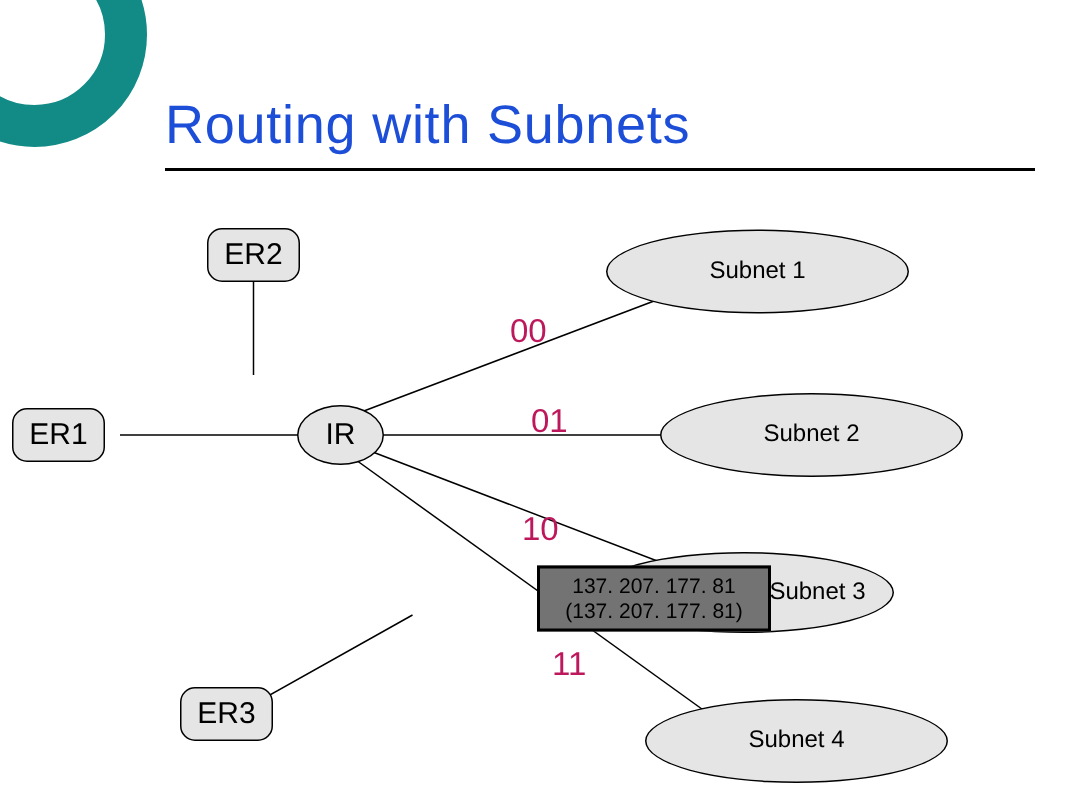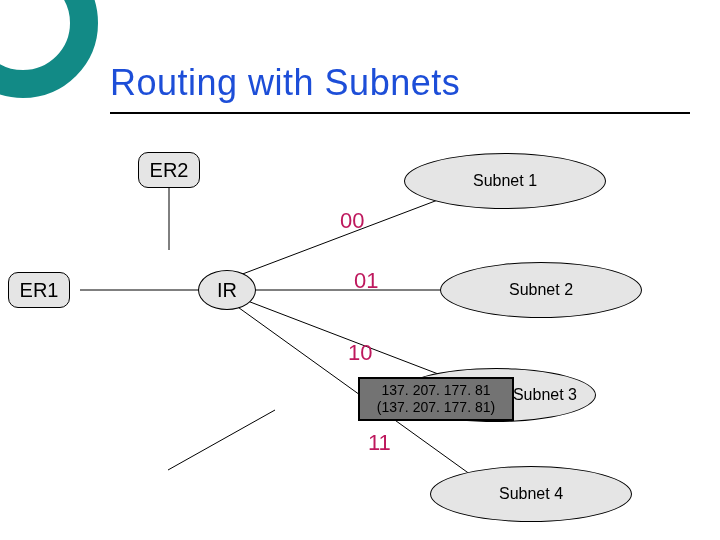--- a/index.html
+++ b/index.html
@@ -127,20 +127,23 @@
   </div>
 
   <div class="node small-rect" style="left:8px; top:272px;">
     <span>ER1</span>
   </div>
 
   <div class="node ellipse" style="left:198px; top:270px; width:56px; height:38px;">
     <span>IR</span>
   </div>
 
+  <div class="node small-rect" style="left:120px; top:458px;">
+    <span>ER3</span>
+  </div>
 
   <div class="node ellipse subnet" style="left:404px; top:153px;">
     <span>Subnet 1</span>
   </div>
 
   <div class="node ellipse subnet" style="left:440px; top:262px;">
     <span>Subnet 2</span>
   </div>
 
   <div class="node ellipse subnet" style="left:396px; top:368px; justify-content:flex-end; padding-right:18px; box-sizing:border-box;">

